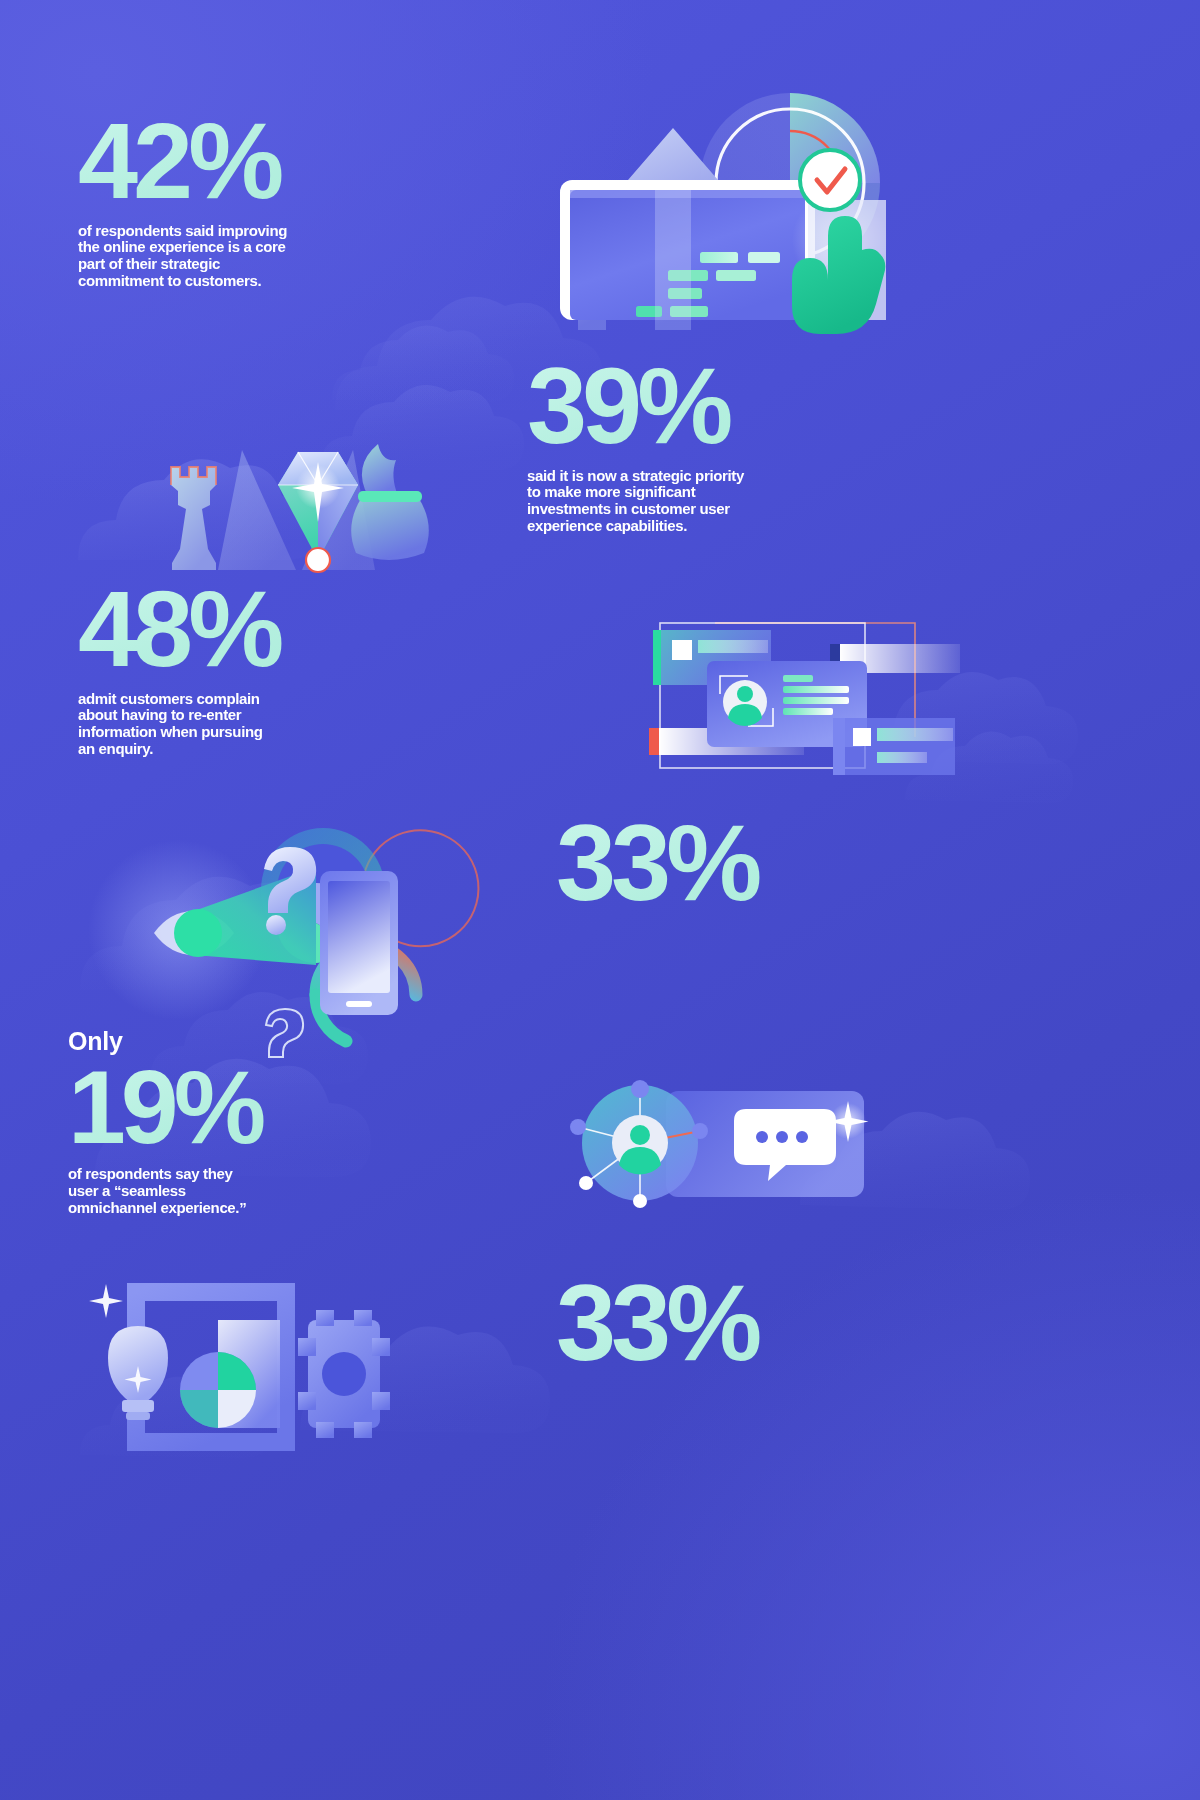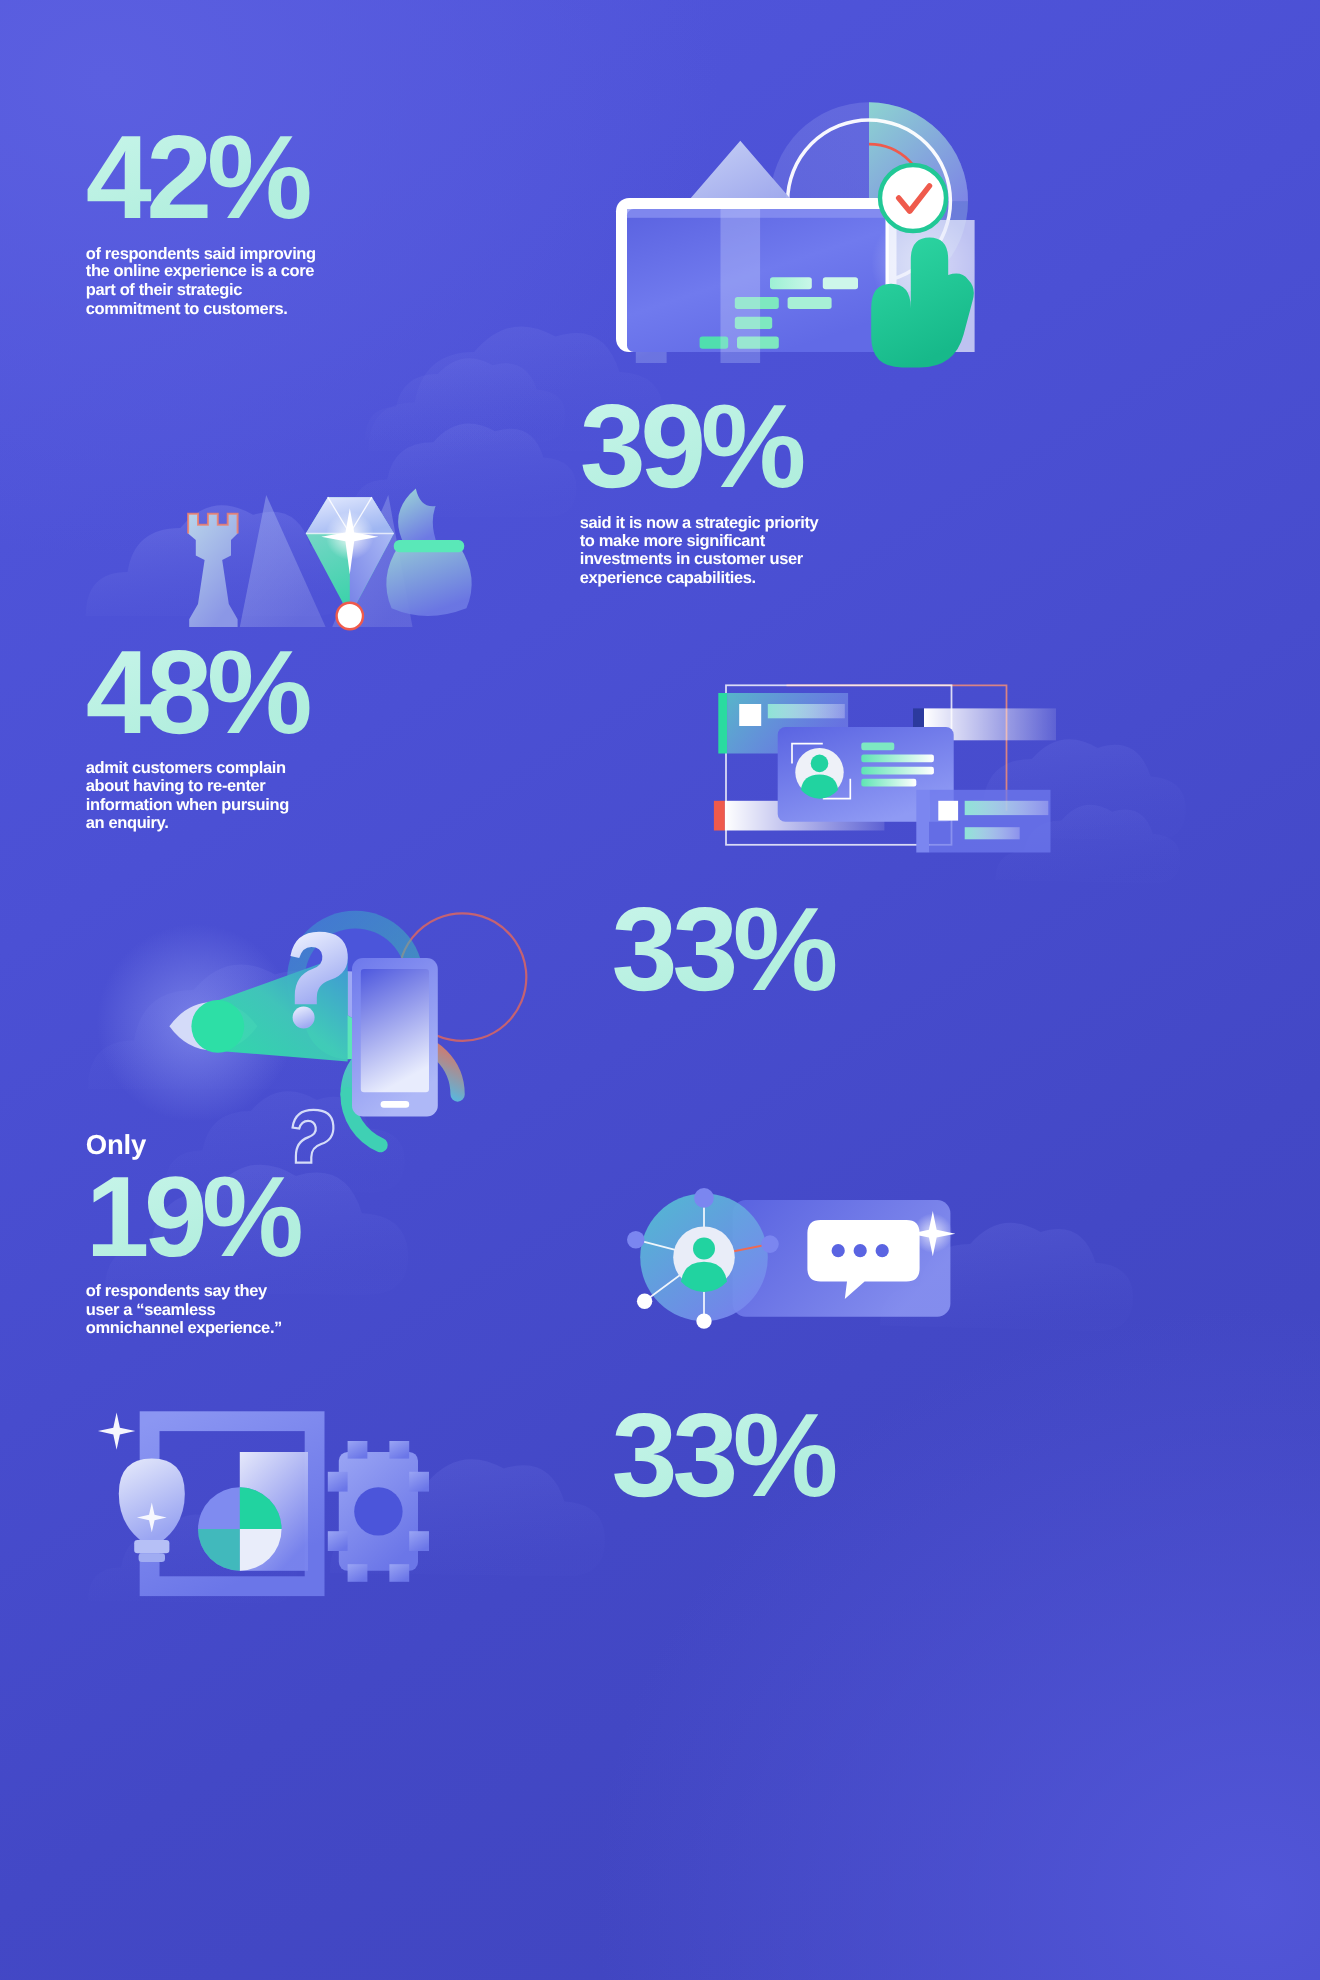--- a/index.html
+++ b/index.html
@@ -404,21 +404,21 @@
         <rect x="260" y="76" width="62" height="112" rx="3" fill="url(#r4screen)"></rect>
         <rect x="278" y="196" width="26" height="6" rx="3" fill="#ffffff"></rect>
       </g>
     </svg>
   </div>
 
   <div class="stat" style="left:556px; top:812px; width:440px;">
     <span class="big">33%</span>
   </div>
 
-  <div class="stat" style="left:78px; top:1028px; width:400px;">
+  <div class="stat" style="left:68px; top:1028px; width:400px;">
     <div class="only">Only</div>
     <span class="big s19">19%</span>
     <div class="desc">of respondents say they
 user a “seamless
 omnichannel experience.”</div>
   </div>
 
   <div class="illo" style="left:548px; top:1075px;">
     <svg width="410" height="145" viewBox="0 0 410 145">
       <defs>

